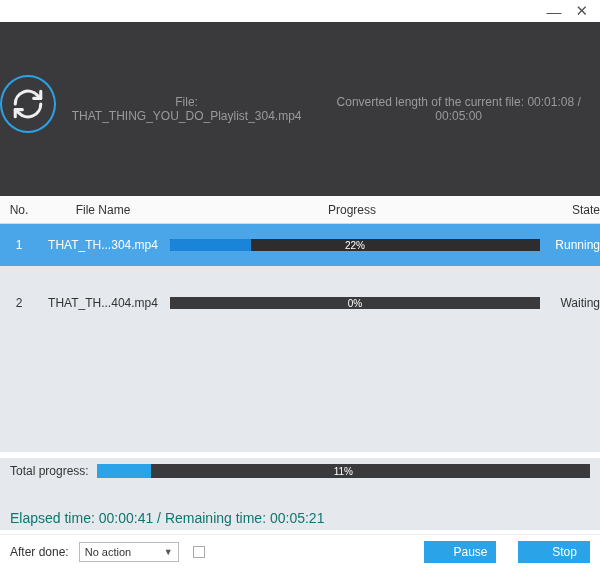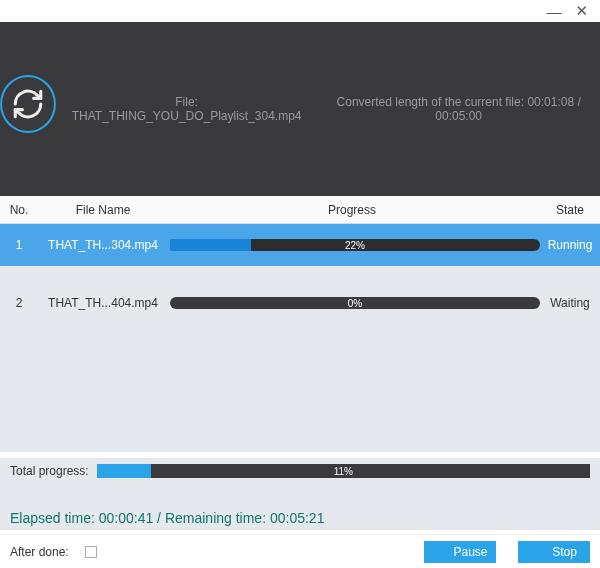--- a/index.html
+++ b/index.html
@@ -13,29 +13,29 @@
     .header { background: #3a3a3d; height: 174px; display: flex; flex-direction: row; align-items: center; justify-content: center; gap: 8px; }
     .sync-circle { width: 58px; height: 58px; border-radius: 50%; border: 2px solid #2aa3e8; display: flex; align-items: center; justify-content: center; margin-bottom: 10px; }
     .sync-circle svg { width: 34px; height: 34px; }
     .header .file-line, .header .conv-line { color: #9a9a9c; font-size: 12px; text-align: center; }
 
     
     .table-header { height: 28px; background: #fafafa; border-bottom: 1px solid #d8d8d8; display: flex; align-items: center; font-size: 12px; color: #333; }
     .col-no { width: 38px; text-align: center; }
     .col-filename { width: 126px; padding-left: 4px; text-align: center; }
     .col-progress { flex: 1; text-align: center; }
-    .col-state { width: 60px; text-align: center; }
+    .col-state { width: 60px; text-align: right; }
 
     
     .table-body { height: 228px; background: #e5e9ed; }
     .row { height: 42px; display: flex; align-items: center; font-size: 12px; }
     .row.selected { background: #4aa6e8; color: #fff; }
     .row:not(.selected) { color: #333; }
     .row .col-progress { display:flex; align-items:center; }
-    .progress-bar { flex:1; height: 12px; background: #3a3a3d; position: relative; border-radius: 6px; margin-left: 6px; }
+    .progress-bar { flex:1; height: 12px; background: #3a3a3d; position: relative; border-radius: 0; margin-left: 6px; }
     .progress-fill { height: 100%; background: #2aa3e8; border-radius: 1px 0 0 1px; }
     .progress-text { position: absolute; top: 50%; left: 50%; transform: translate(-50%, -50%); font-size: 10px; color: #fff; }
     .row.selected .progress-bar { background: #2d2d30; }
     .row.selected .progress-fill { background: #1a84d8; }
 
     .gap { height: 6px; background: #fff; }
 
     
     .total-block { padding: 6px 10px 4px 10px; background: #e5e9ed; font-size: 12px; color: #333; }
     .total-row { display: flex; gap: 8px; margin-bottom: 6px; }
@@ -126,18 +126,22 @@
   <div class="time-row">
     <span>Elapsed time:</span>
     <span>00:00:41</span>
     <span>/ Remaining time:</span>
     <span>00:05:21</span>
   </div>
 </div>
 
 <div class="footer">
   <label>After done:</label>
+  <div class="dropdown">
+    <span>No action</span>
+    <span class="arrow">▼</span>
+  </div>
   <span class="checkbox"></span>
   <div class="spacer"></div>
   <button class="btn">Pause</button>
   <div style="width:6px"></div>
   <button class="btn">Stop</button>
 </div>
 
 </body></html>

